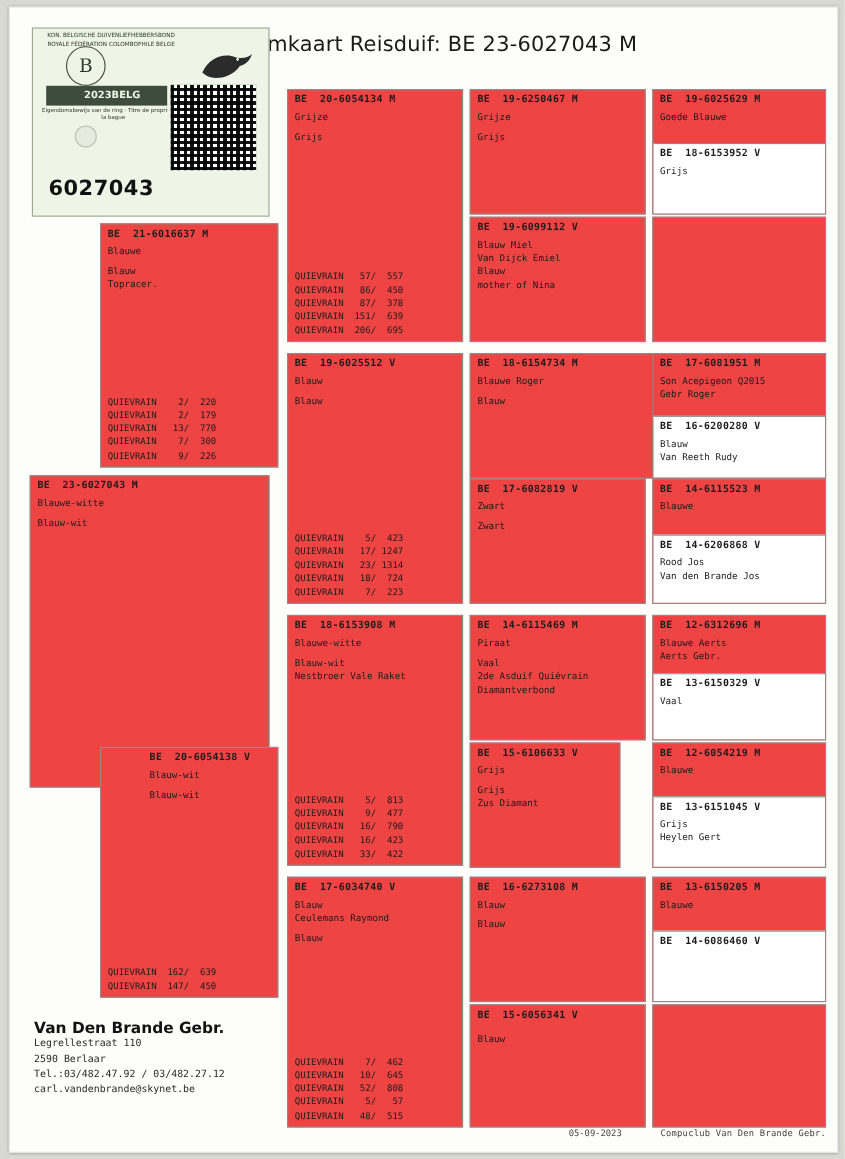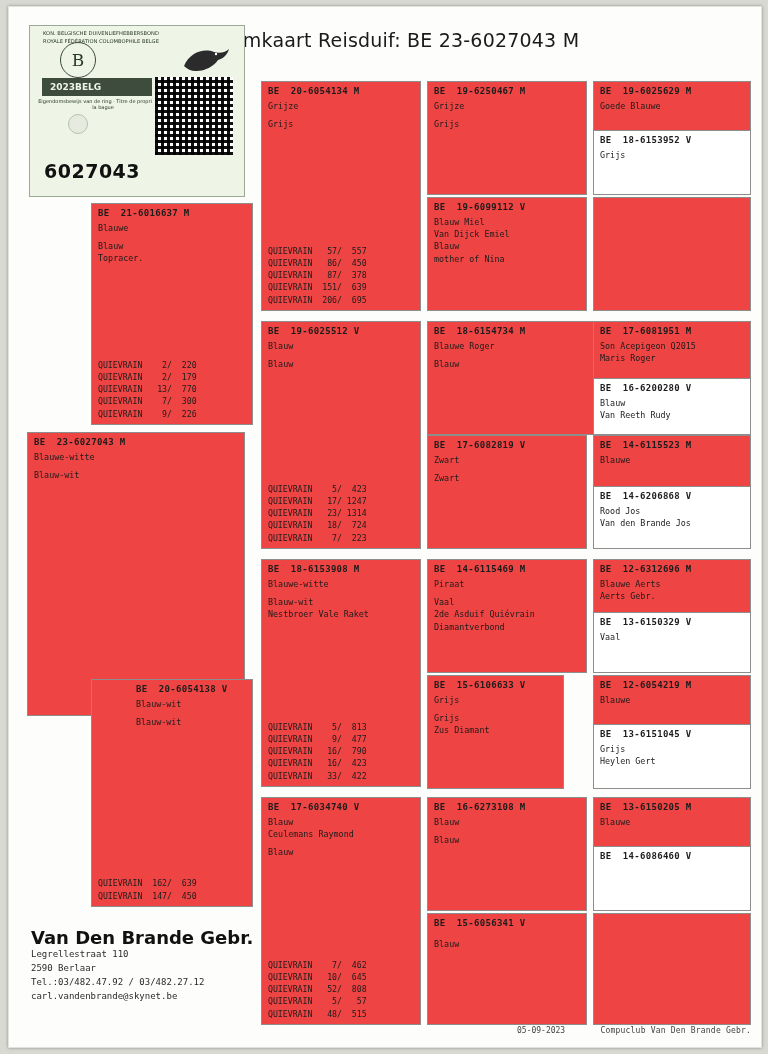--- a/index.html
+++ b/index.html
@@ -36,21 +36,21 @@
     border:1.6px solid #3a4a3a;background:#eef4e6;
   }
   .seal:after{
     content:"B";position:absolute;left:0;right:0;top:7px;text-align:center;
     font-family:"DejaVu Serif", serif;font-size:17px;color:#2b3a2b;
   }
   .yearbox{
     position:absolute;left:12px;top:52px;width:120px;height:18px;
     background:#3d4c3d;color:#eef4e6;
     font-family:"DejaVu Sans", sans-serif;font-size:9px;font-weight:bold;
-    display:flex;align-items:center;justify-content:flex-start;padding:0 8px;
+    display:flex;align-items:center;justify-content:center;padding:0 8px;
     box-sizing:border-box;
   }
   .stamp-sub{
     position:absolute;left:6px;top:72px;width:134px;text-align:center;
     font-family:"DejaVu Sans", sans-serif;font-size:5px;color:#2b3a2b;
   }
   .pigeon{
     position:absolute;left:150px;top:18px;width:52px;height:30px;
     color:#2b2b2b;
   }
@@ -101,21 +101,21 @@
     position:absolute;left:-1px;right:-1px;
     background:#fff;border:1px solid #8d8d8d;border-right:1px solid #8d8d8d;
     box-sizing:border-box;
   }
 
   
   .breeder{
     position:absolute;left:22px;top:920px;width:240px;
   }
   .breeder .name{
-    font-family:"DejaVu Sans", sans-serif;font-size:18px;font-weight:bold;color:#111;
+    font-family:"DejaVu Sans", sans-serif;font-size:14px;font-weight:bold;color:#111;
   }
   .breeder .line{font-size:9px;color:#2a2a2a;line-height:1.55;}
   .footer-right{
     position:absolute;right:10px;bottom:12px;
     font-size:8px;color:#444;letter-spacing:.2px;
   }
   .footer-date{
     position:absolute;left:508px;bottom:12px;
     font-size:8px;color:#444;
   }
@@ -296,21 +296,21 @@
   </div>
 
   <div class="box" style="left:584px;top:190px;width:158px;height:114px;">
     <div class="ring"></div>
     <div class="colr"></div>
   </div>
 
   <div class="box" style="left:584px;top:314px;width:158px;height:114px;">
     <div class="ring">BE  17-6081951 M</div>
     <div class="colr">Son Acepigeon Q2015
-Maris Roger</div>
+Gebr Roger</div>
     <div class="subbox" style="top:56px;height:58px;">
       <div class="ring">BE  16-6200280 V</div>
       <div class="colr">Blauw
 Van Reeth Rudy</div>
     </div>
   </div>
 
   <div class="box" style="left:584px;top:428px;width:158px;height:114px;">
     <div class="ring">BE  14-6115523 M</div>
     <div class="colr">Blauwe</div>

